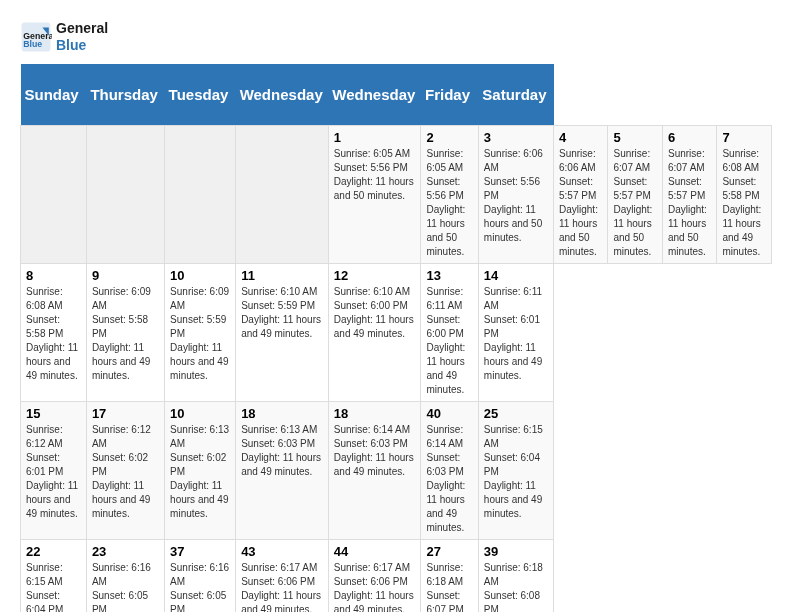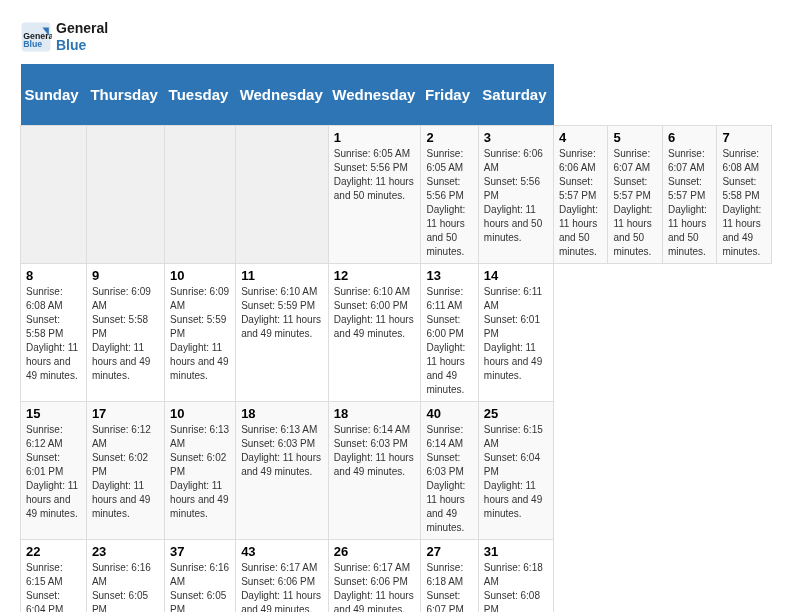--- a/index.html
+++ b/index.html
@@ -218,26 +218,26 @@
         </td>
         <td>
           <span class="day-num">37</span>
           <div class="day-info">Sunrise: 6:16 AM<br>Sunset: 6:05 PM<br>Daylight: 11 hours and 49 minutes.</div>
         </td>
         <td>
           <span class="day-num">43</span>
           <div class="day-info">Sunrise: 6:17 AM<br>Sunset: 6:06 PM<br>Daylight: 11 hours and 49 minutes.</div>
         </td>
         <td>
-          <span class="day-num">26</span>
+          <span class="day-num">44</span>
           <div class="day-info">Sunrise: 6:17 AM<br>Sunset: 6:06 PM<br>Daylight: 11 hours and 49 minutes.</div>
         </td>
         <td>
           <span class="day-num">27</span>
           <div class="day-info">Sunrise: 6:18 AM<br>Sunset: 6:07 PM<br>Daylight: 11 hours and 49 minutes.</div>
         </td>
         <td>
-          <span class="day-num">31</span>
+          <span class="day-num">39</span>
           <div class="day-info">Sunrise: 6:18 AM<br>Sunset: 6:08 PM<br>Daylight: 11 hours and 49 minutes.</div>
         </td>
       </tr>
     </tbody>
 </table>
 
 </body></html>

